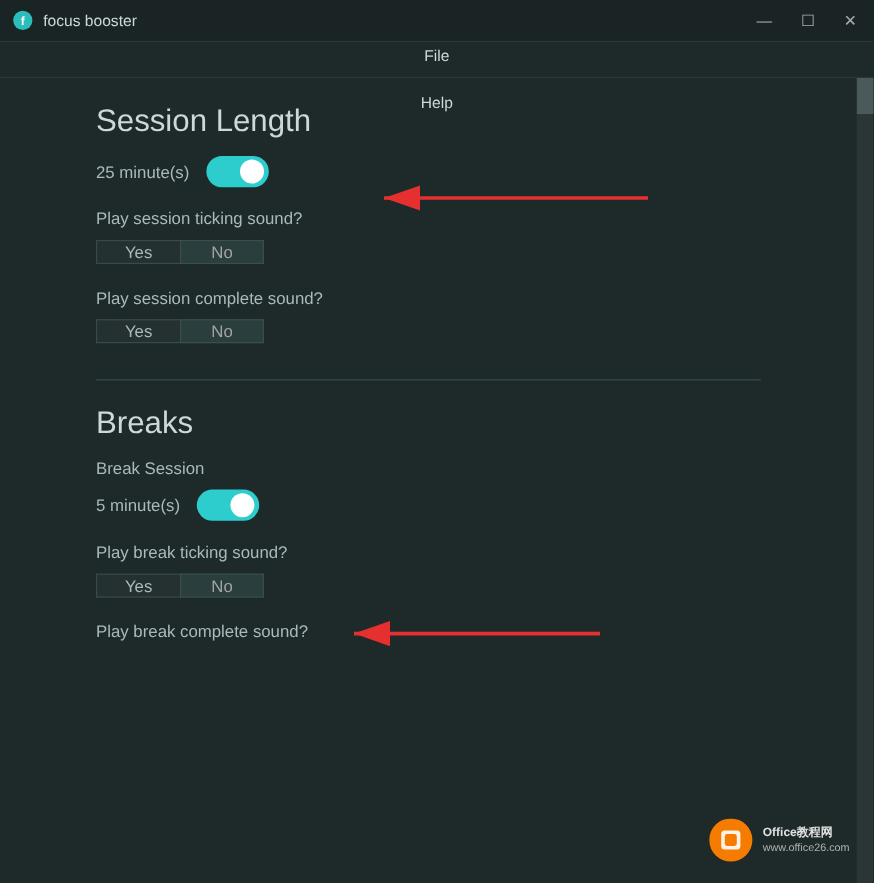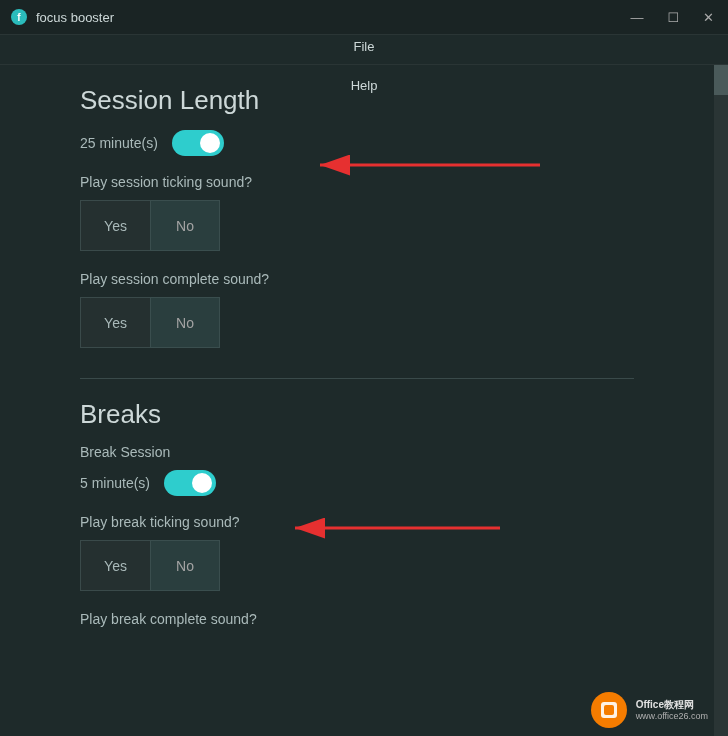--- a/index.html
+++ b/index.html
@@ -164,21 +164,21 @@
     }
     .toggle-thumb.on { left: 28px; }
 
     
     .yn-group {
       display: flex;
       gap: 0;
     }
     .yn-btn {
       width: 70px;
-      height: 51px;
+      height: 20px;
       border: 1px solid #3a4a4a;
       background: #253030;
       color: #aababa;
       font-size: 14px;
       cursor: pointer;
       display: flex;
       align-items: center;
       justify-content: center;
     }
     .yn-btn:first-child {
@@ -282,21 +282,21 @@
           <button class="yn-btn">Yes</button>
           <button class="yn-btn active">No</button>
         </div>
       </div>
 
       <div class="setting-row">
         <div class="setting-label">Play break complete sound?</div>
       </div>
     </div>
 
-    <div style="position:fixed;bottom:8px;right:20px;z-index:20;pointer-events:none;">
+    <div style="position:fixed;bottom:18px;right:20px;z-index:20;pointer-events:none;">
       <div style="background:#f57c00;border-radius:50%;width:36px;height:36px;display:inline-flex;align-items:center;justify-content:center;vertical-align:middle;">
         <svg width="22" height="22" viewBox="0 0 22 22">
             <rect x="3" y="3" width="16" height="16" rx="3" fill="white" opacity="0.9"></rect>
             <rect x="6" y="6" width="10" height="10" rx="2" fill="#f57c00"></rect>
           </svg>
       </div>
       <div style="display:inline-block;vertical-align:middle;margin-left:4px;line-height:1.2;">
         <div style="font-size:10px;color:#e0e0e0;font-weight:bold;">Office教程网</div>
         <div style="font-size:9px;color:#b0b0b0;text-align:right;">www.office26.com</div>
       </div>

